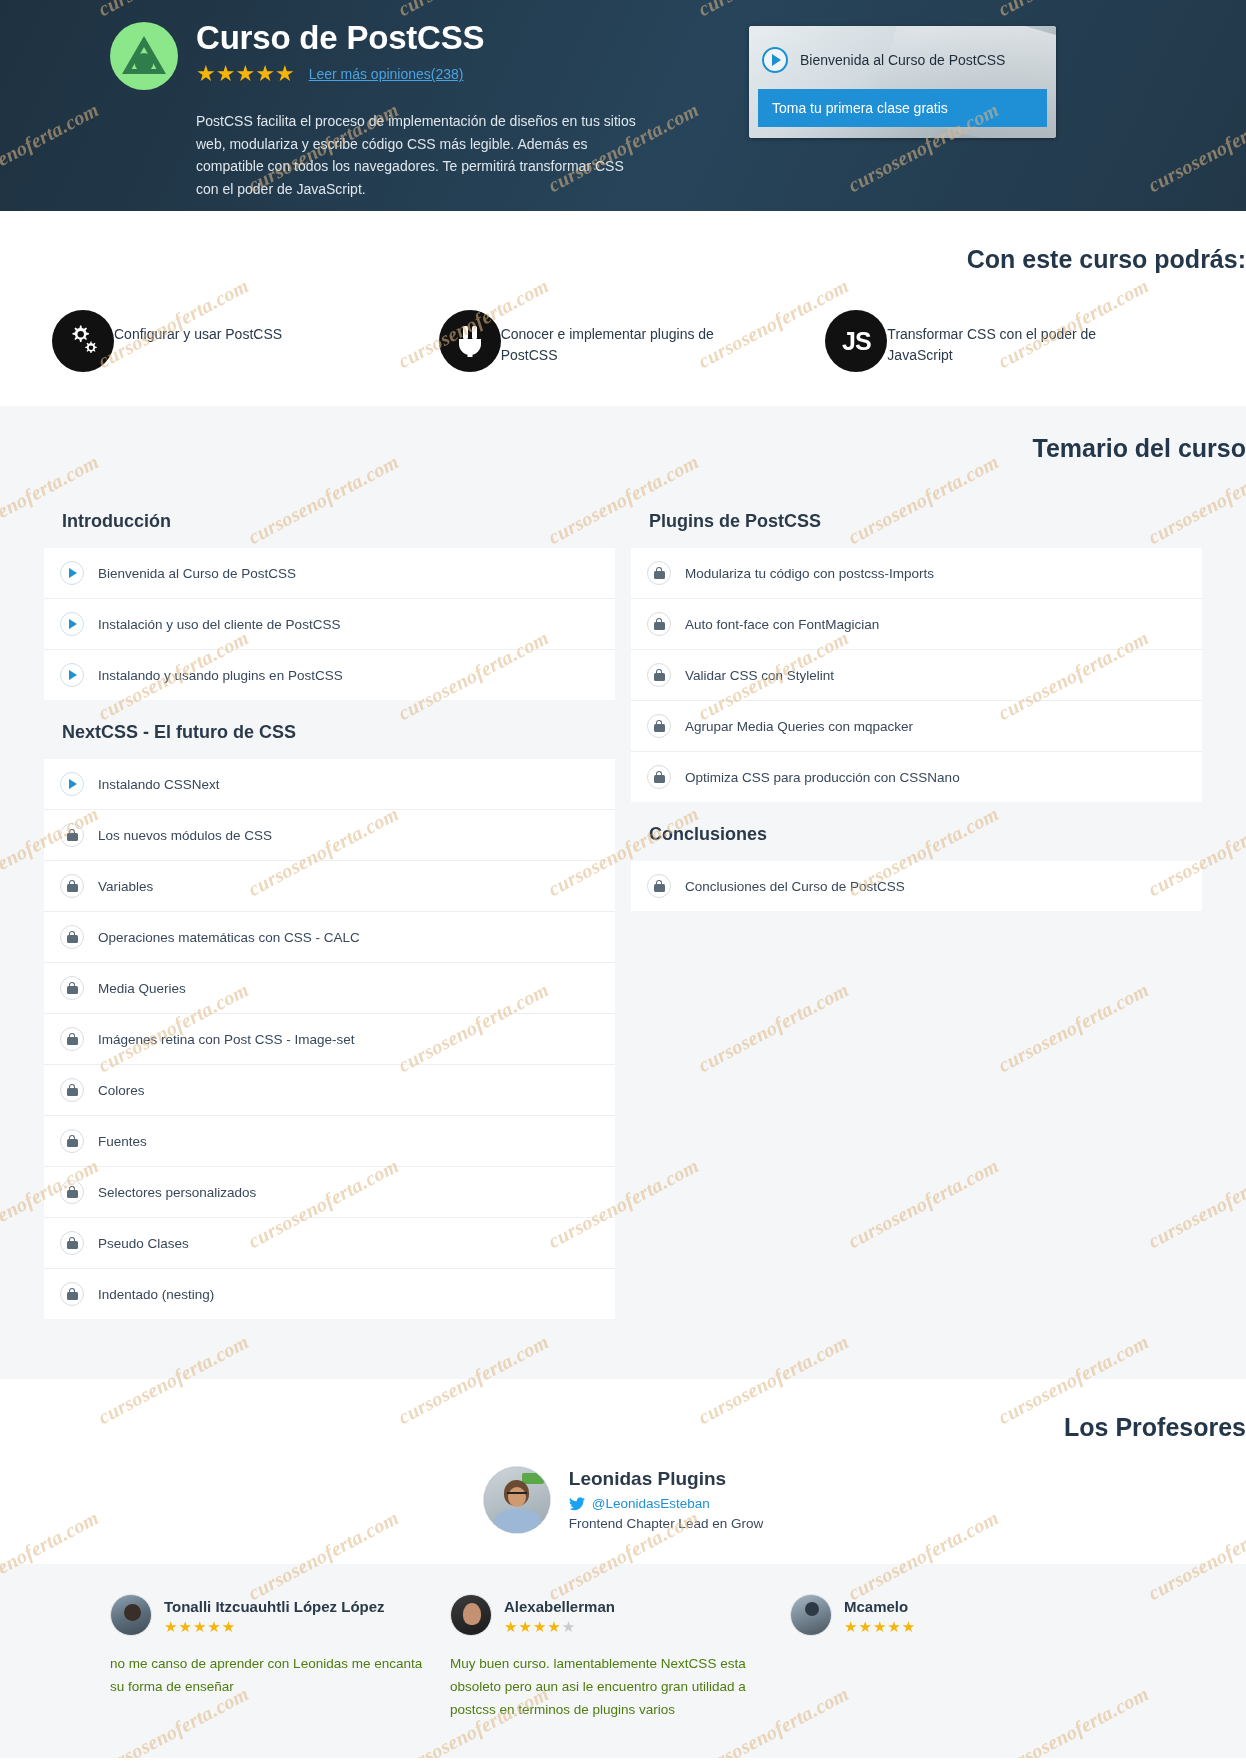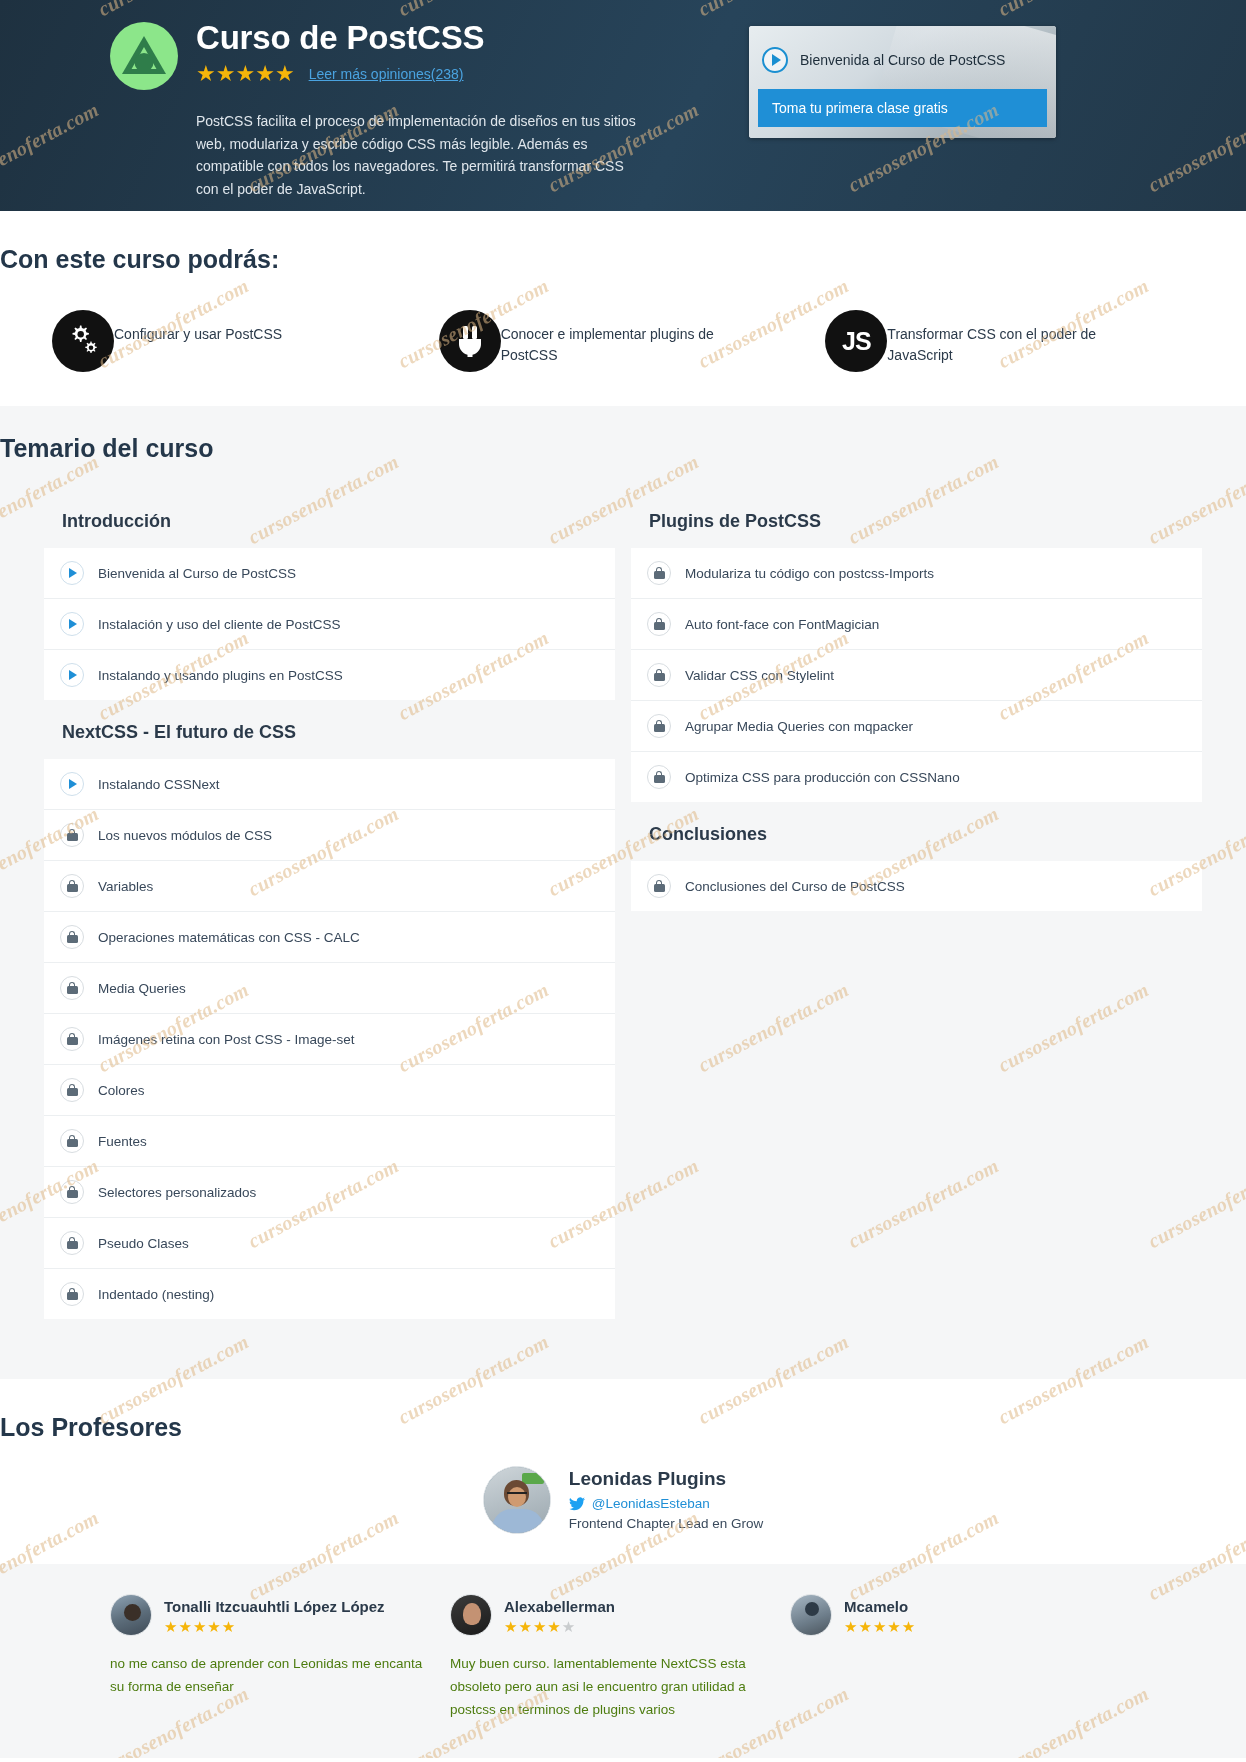--- a/index.html
+++ b/index.html
@@ -161,24 +161,25 @@
     cursor: pointer;
     font-family: inherit;
   }
 
   
   .benefits {
     background: #ffffff;
     padding: 34px 0 34px 0;
   }
   .section-title {
-    text-align: left;
+    text-align: right;
     font-size: 25px;
     font-weight: bold;
     color: #24374a;
+    margin-left: 17px;
   }
   .benefits-row {
     display: flex;
     margin-top: 36px;
     padding: 0 40px;
   }
   .benefit { flex: 1; display: flex; align-items: flex-start; gap: 0; }
   .benefit:nth-child(1) { padding-left: 12px; }
   .benefit:nth-child(2) { padding-left: 6px; }
   .benefit:nth-child(3) { padding-left: 6px; }

